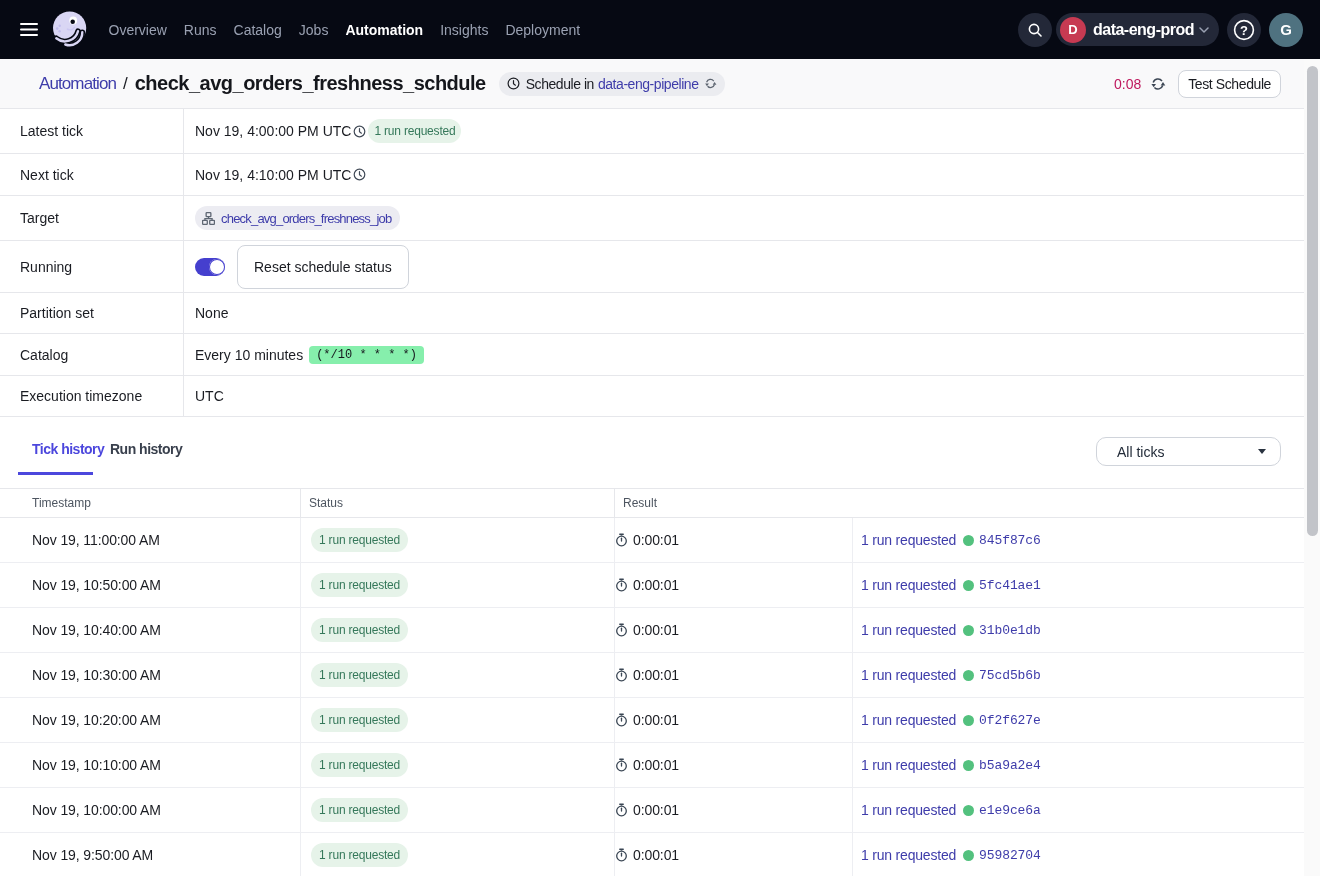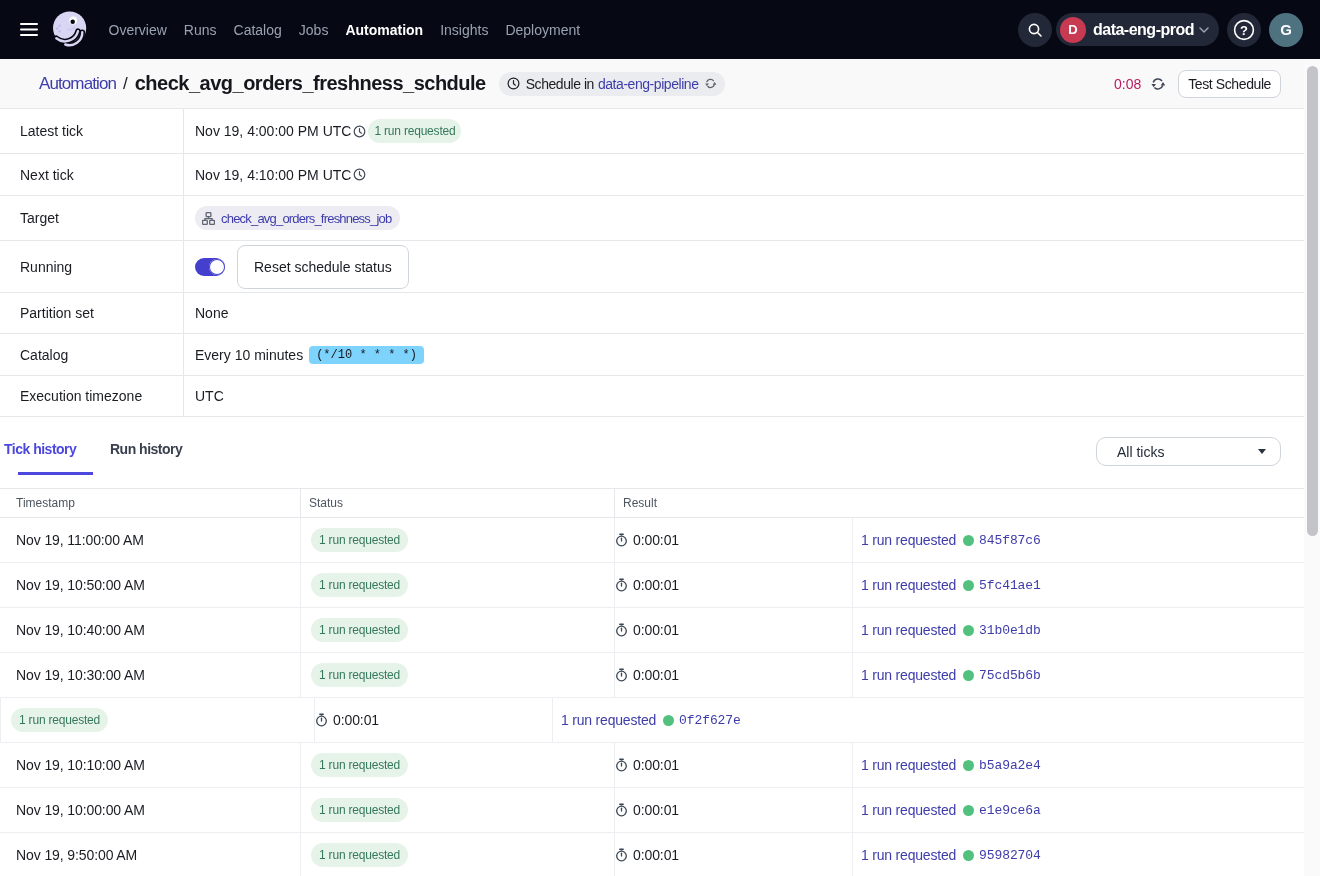--- a/index.html
+++ b/index.html
@@ -38,36 +38,36 @@
 
 .drow { display:flex; border-bottom:1px solid #e6e7eb; width:1304px; }
 .dlabel { width:184px; border-right:1px solid #e6e7eb; padding-left:20px; display:flex; align-items:center; font-size:14px; color:#1a1c22; flex:0 0 auto; }
 .dval { padding-left:11px; display:flex; align-items:center; font-size:14px; color:#1a1c22; flex:1; }
 .greenpill { display:inline-flex; align-items:center; height:24px; background:#e6f3e9; color:#35785a; border-radius:12px; padding:0 6px; font-size:12px; letter-spacing:-0.2px; margin-left:2px; }
 .jobtag { display:inline-flex; align-items:center; height:24px; background:#ececf2; border-radius:12px; padding:0 9px 0 7px; font-size:13px; letter-spacing:-0.8px; color:#3e3caa; }
 .jobtag svg { margin-right:6px; }
 .toggle { width:30px; height:18px; border-radius:9px; background:#453fce; position:relative; }
 .toggle .knob { position:absolute; right:0.5px; top:1px; width:16px; height:16px; border-radius:50%; background:#fff; box-shadow:0 0 0 1px #453fce inset; }
 .resetbtn { height:44px; border:1px solid #d0d4db; border-radius:8px; background:#fff; font-size:14px; color:#1a1c22; padding:0 16px; margin-left:12px; font-family:"Liberation Sans",sans-serif; }
-.cronpill { display:inline-block; height:18px; line-height:18px; background:#7dd3fc; border-radius:4px; padding:0 7px; font-size:12px; color:#15171c; margin-left:6px;font-family:Liberation Mono, monospace; }
+.cronpill { display:inline-block; height:18px; line-height:18px; background:#86efac; border-radius:4px; padding:0 7px; font-size:12px; color:#15171c; margin-left:6px;font-family:Liberation Mono, monospace; }
 
 
 .tabsrow { position:relative; height:71px; width:1304px; }
 .tab { position:absolute; top:24px; font-size:14px; font-weight:700; letter-spacing:-0.5px; }
-.tab1 { left:4px; color:#4c47dd; }
+.tab1 { left:32px; color:#4c47dd; }
 .tab2 { left:110px; color:#39404d; }
 .tabline { position:absolute; left:18px; top:55px; width:75px; height:3px; background:#4c47dd; }
 .select { position:absolute; right:23px; top:20px; width:185px; height:29px; border:1px solid #d0d4db; border-radius:10px; display:flex; align-items:center; padding:0 14px 0 20px; font-size:14px; color:#222b38; }
 .select .caret { margin-left:auto; width:0; height:0; border-left:4.5px solid transparent; border-right:4.5px solid transparent; border-top:5.5px solid #2a3340; }
 
 
 .thead { display:flex; height:30px; border-top:1px solid #e6e7eb; border-bottom:1px solid #e6e7eb; width:1304px; align-items:center; font-size:12px; color:#4d5560; }
 .thead .c2, .thead .c3, .thead .c4 { padding-left:8px; }
 .trow { display:flex; height:45px; border-bottom:1px solid #edeef2; width:1304px; align-items:flex-start; font-size:14px; letter-spacing:-0.1px; color:#1a1c22; }
-.c1 { width:300px; padding-left:16px; flex:0 0 auto; align-self:stretch; display:flex; align-items:center; }
+.c1 { width:300px; padding-left:32px; flex:0 0 auto; align-self:stretch; display:flex; align-items:center; }
 .c2 { width:314px; padding-left:10px; flex:0 0 auto; border-left:1px solid #e6e7eb; align-self:stretch; display:flex; align-items:center; }
 .c3 { width:238px; flex:0 0 auto; border-left:1px solid #e6e7eb; align-self:stretch; display:flex; align-items:center; }
 .c4 { flex:1; padding-left:10px; border-left:1px solid #e6e7eb; align-self:stretch; display:flex; align-items:center; }
 .trow .c2, .trow .c3, .trow .c4 { border-left-color:#edeef2; }
 .trow .c4 { padding-left:8px; }
 .spill { display:inline-flex; align-items:center; height:24px; background:#e6f3e9; color:#35785a; border-radius:12px; padding:0 8px; font-size:12px; letter-spacing:-0.2px; }
 .rlink { color:#3e3caa; letter-spacing:-0.2px; }
 .dot { display:inline-block; width:11px; height:11px; border-radius:50%; background:#53c17e; margin:0 5px 0 7px; }
 .runid { color:#3e3caa; font-size:13px; }
 
@@ -282,20 +282,21 @@
           <path d="M4.8 1.2 H8.2" stroke="#3a4654" stroke-width="1.5" stroke-linecap="round"></path>
           <path d="M6.5 1.4 V2.6" stroke="#3a4654" stroke-width="1.5"></path>
         </svg>0:00:01</div>
       <div class="c4">
         <span class="rlink">1 run requested</span>
         <span class="dot"></span>
         <span class="runid mono">75cd5b6b</span>
       </div>
     </div>
 <div class="trow">
+      <div class="c1">Nov 19, 10:20:00 AM</div>
       <div class="c2">
         <span class="spill">1 run requested</span>
       </div>
       <div class="c3"><svg width="13" height="14" viewBox="0 0 13 14" style="margin-right:5px">
           <circle cx="6.5" cy="8" r="4.8" stroke="#3a4654" stroke-width="1.3" fill="none"></circle>
           <path d="M6.5 8 V5.2" stroke="#3a4654" stroke-width="1.3" stroke-linecap="round"></path>
           <path d="M4.8 1.2 H8.2" stroke="#3a4654" stroke-width="1.5" stroke-linecap="round"></path>
           <path d="M6.5 1.4 V2.6" stroke="#3a4654" stroke-width="1.5"></path>
         </svg>0:00:01</div>
       <div class="c4">

